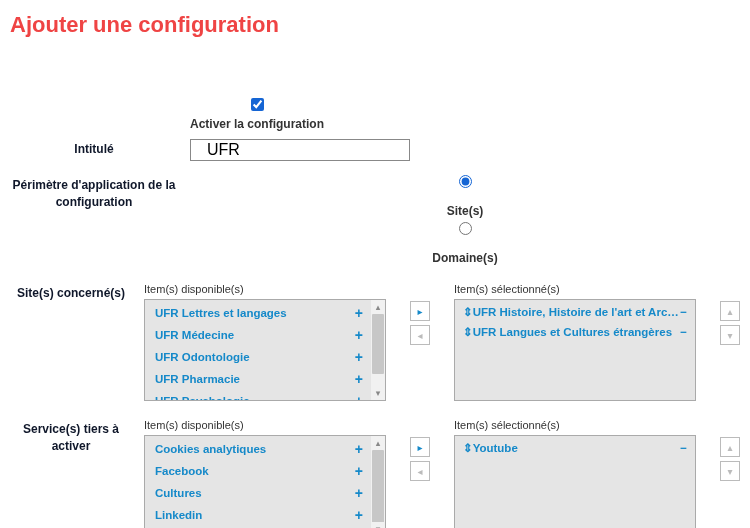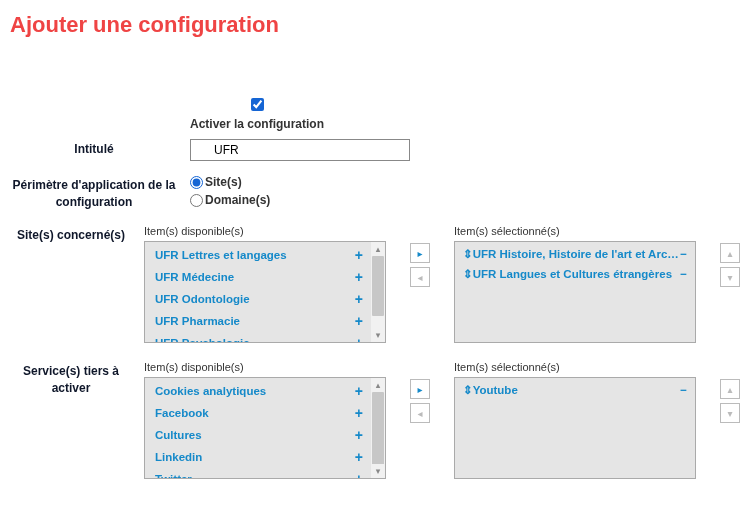--- a/index.html
+++ b/index.html
@@ -6,22 +6,22 @@
     body { font-family: Arial, Helvetica, sans-serif; font-size: 12px; color: #333; background: #fff; width: 750px; }
     .page-wrap { padding: 12px 10px 20px 10px; }
     h1 { font-size: 22px; font-weight: bold; color: #ef4444; margin-bottom: 30px; }
     .form-area { padding-top: 30px; }
     .row { display: flex; align-items: flex-start; margin-bottom: 14px; }
     .row.tight { margin-bottom: 8px; }
     .label-col { width: 180px; padding-right: 12px; font-weight: bold; font-size: 12px; color: #0f172a; padding-top: 2px; line-height: 1.4; text-align: center; }
     .field-col { flex: 1; }
     .checkbox-wrap { display: inline-flex; align-items: center; gap: 6px; font-weight: bold; font-size: 12px; flex-direction: column; }
     .checkbox-wrap input { accent-color: #1565d4; width: 13px; height: 13px; }
-    .text-input { width: 220px; height: 22px; border: 1px solid #888; padding: 2px 23px; font-size: 12px; }
-    .radio-group label { display: flex; align-items: center; gap: 2px; font-weight: bold; font-size: 12px; margin-bottom: 4px; }
+    .text-input { width: 220px; height: 22px; border: 1px solid #888; padding: 2px 16px; font-size: 16px; }
+    .radio-group label { display: flex; align-items: center; gap: 16px; font-weight: bold; font-size: 12px; margin-bottom: 4px; flex-direction: column; }
     .radio-group input { accent-color: #1565d4; width: 13px; height: 13px; }
     .xfer-row { display: flex; gap: 24px; align-items: flex-start; }
     .list-col { width: 242px; }
     .list-header { font-size: 11px; color: #333; margin-bottom: 4px; }
     .list-box { border: 1px solid #aaa; height: 102px; overflow: hidden; display: flex; background: #e5e5e5; }
     .list-content { flex: 1; padding: 2px 0; overflow: hidden; }
     .list-item { display: flex; align-items: center; justify-content: space-between; padding: 3px 8px 3px 10px; color: #1589c9; font-weight: bold; font-size: 11.5px; cursor: pointer; }
     .list-item .txt { white-space: nowrap; overflow: hidden; text-overflow: ellipsis; flex: 1; }
     .list-item .plus { color: #1589c9; font-weight: bold; font-size: 14px; padding-left: 6px; }
     .scrollbar { width: 14px; background: #f1f1f1; position: relative; }

